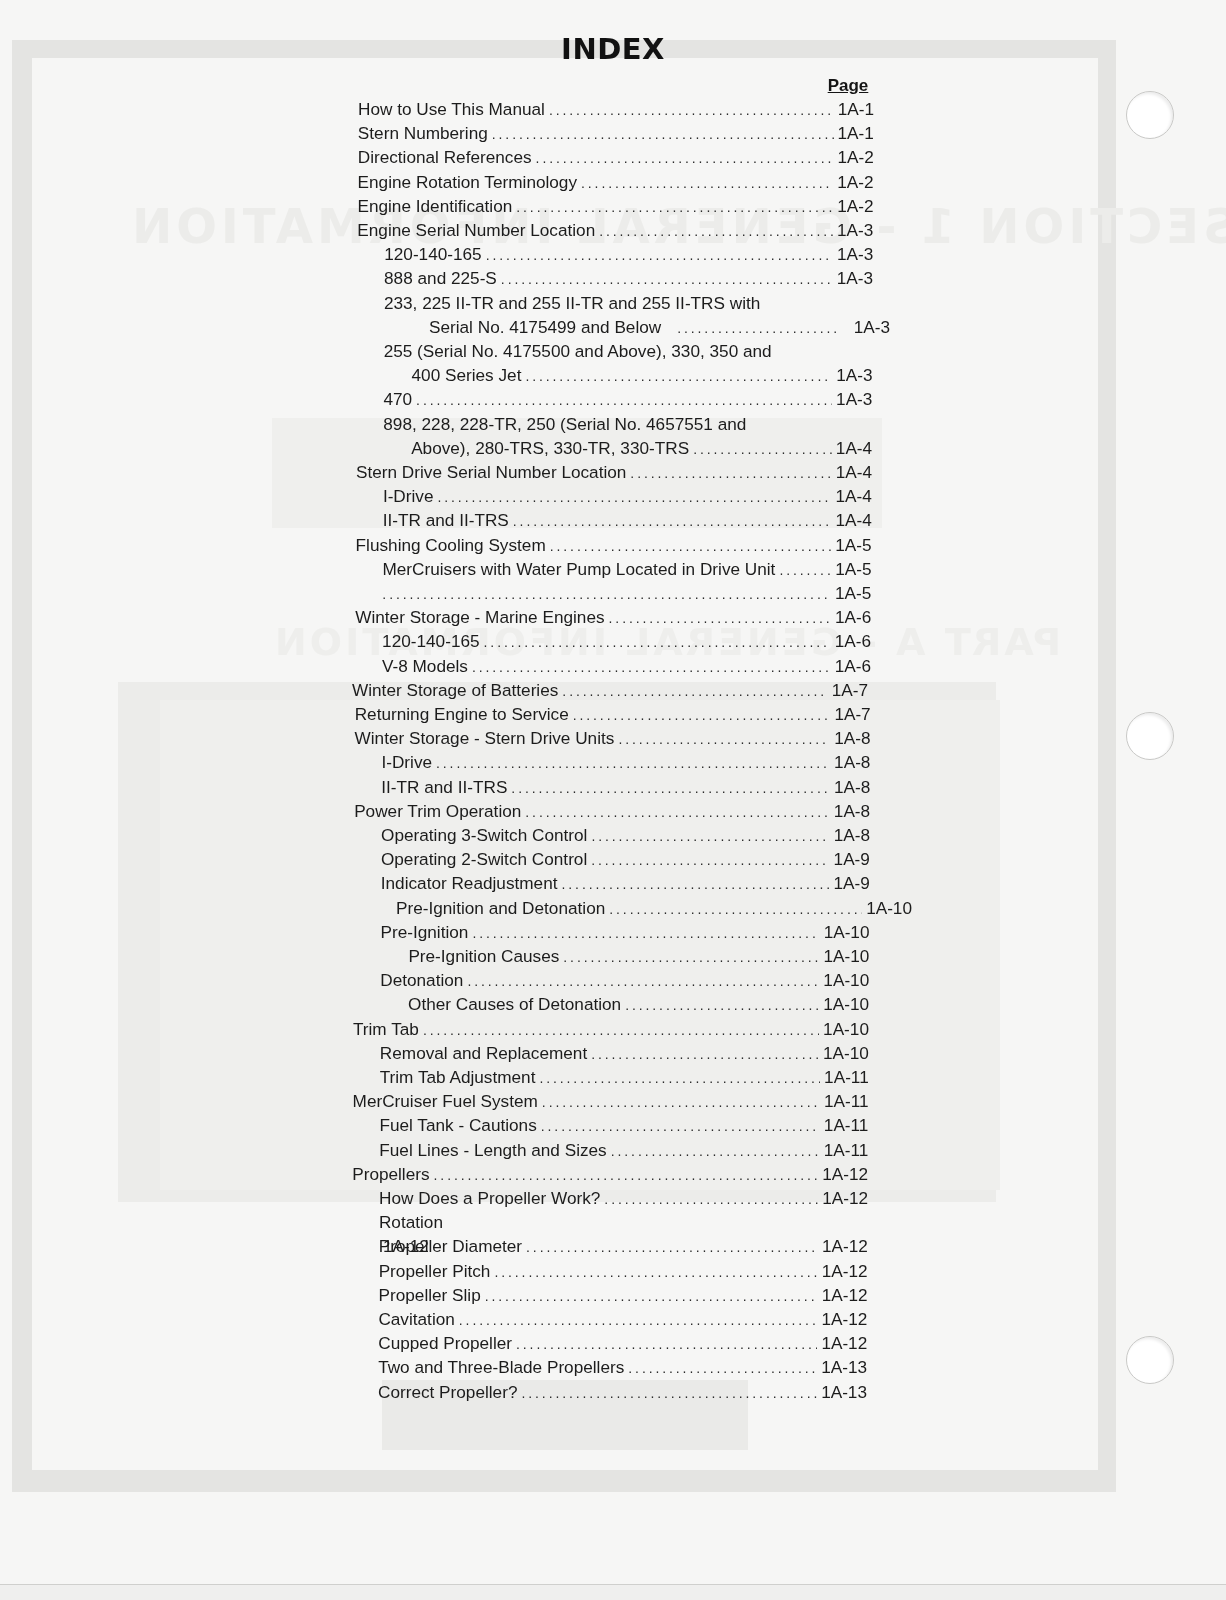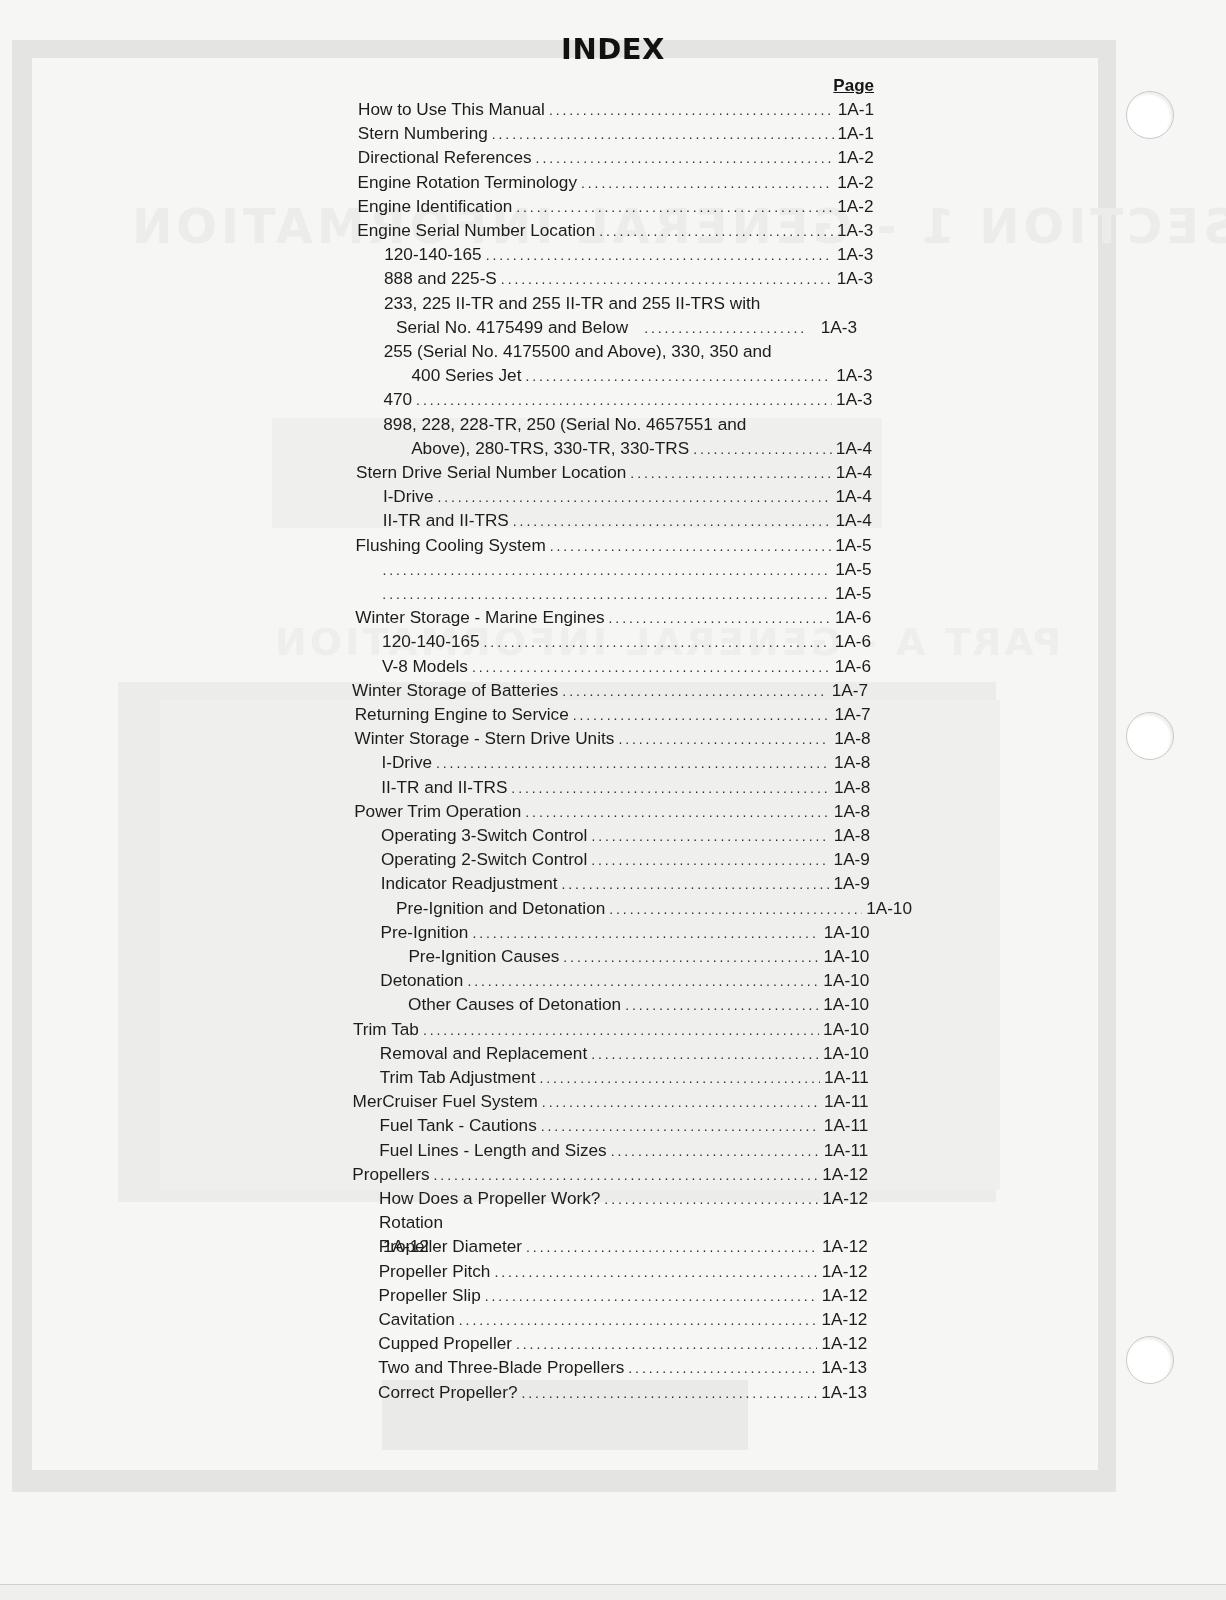--- a/index.html
+++ b/index.html
@@ -49,21 +49,21 @@
     .bottom-edge {
       position: absolute; left: 0; top: 1584px; width: 1226px; height: 16px;
       background: #efefee; border-top: 1px solid #cfcfcd;
     }
     .title {
       position: absolute; left: 0; width: 1226px; top: 32px; text-align: center;
       font-family: "DejaVu Sans", sans-serif; font-weight: bold; font-size: 29px;
       letter-spacing: 0.5px; color: #111;
     }
     .page-head {
-      position: absolute; left: 822px; width: 52px; top: 76px; text-align: right;
+      position: absolute; left: 822px; width: 52px; top: 76px; text-align: center;
       font-weight: bold; font-size: 17px; color: #151515; text-decoration: underline;
     }
     .toc {
       position: absolute; left: 0; top: 97px; width: 1226px;
     }
     .row {
       position: absolute; height: 24px; display: flex; align-items: baseline;
       font-size: 17.2px; line-height: 24px; white-space: nowrap;
     }
     .row .label { flex: 0 0 auto; padding-right: 4px; }
@@ -128,21 +128,21 @@
       <span class="label">120-140-165</span>
       <span class="leader">..............................................................................................</span>
       <span class="pg">1A-3</span>
     </div>
     <div class="row" style="top: 169.4px; left: 384.075px; width: 489px;">
       <span class="label">888 and 225-S</span>
       <span class="leader">..............................................................................................</span>
       <span class="pg">1A-3</span>
     </div>
     <div class="row cont" style="top: 193.6px; left: 383.943px; width: 489px;"><span class="label">233, 225 II-TR and 255 II-TR and 255 II-TRS with</span></div>
-    <div class="row" style="top: 217.8px; left: 396px; width: 461px; gap: 12px;">
+    <div class="row" style="top: 217.8px; left: 429px; width: 461px; gap: 12px;">
       <span class="label">Serial No. 4175499 and Below</span>
       <span class="leader">..............................................................................................</span>
       <span class="pg">1A-3</span>
     </div>
     <div class="row cont" style="top: 242px; left: 383.679px; width: 489px;"><span class="label">255 (Serial No. 4175500 and Above), 330, 350 and</span></div>
     <div class="row" style="top: 266.2px; left: 411.547px; width: 461px;">
       <span class="label">400 Series Jet</span>
       <span class="leader">..............................................................................................</span>
       <span class="pg">1A-3</span>
     </div>
@@ -171,20 +171,21 @@
       <span class="label">II-TR and II-TRS</span>
       <span class="leader">..............................................................................................</span>
       <span class="pg">1A-4</span>
     </div>
     <div class="row" style="top: 435.6px; left: 355.623px; width: 516px;">
       <span class="label">Flushing Cooling System</span>
       <span class="leader">..............................................................................................</span>
       <span class="pg">1A-5</span>
     </div>
     <div class="row" style="top: 459.8px; left: 382.491px; width: 489px;">
+      <span class="label">MerCruisers with Water Pump Located in Drive Unit</span>
       <span class="leader">..............................................................................................</span>
       <span class="pg">1A-5</span>
     </div>
     <div class="row" style="top: 484px; left: 382.358px; width: 489px;">
       <span class="leader">..............................................................................................</span>
       <span class="pg">1A-5</span>
     </div>
     <div class="row" style="top: 508.2px; left: 355.226px; width: 516px;">
       <span class="label">Winter Storage - Marine Engines</span>
       <span class="leader">..............................................................................................</span>

